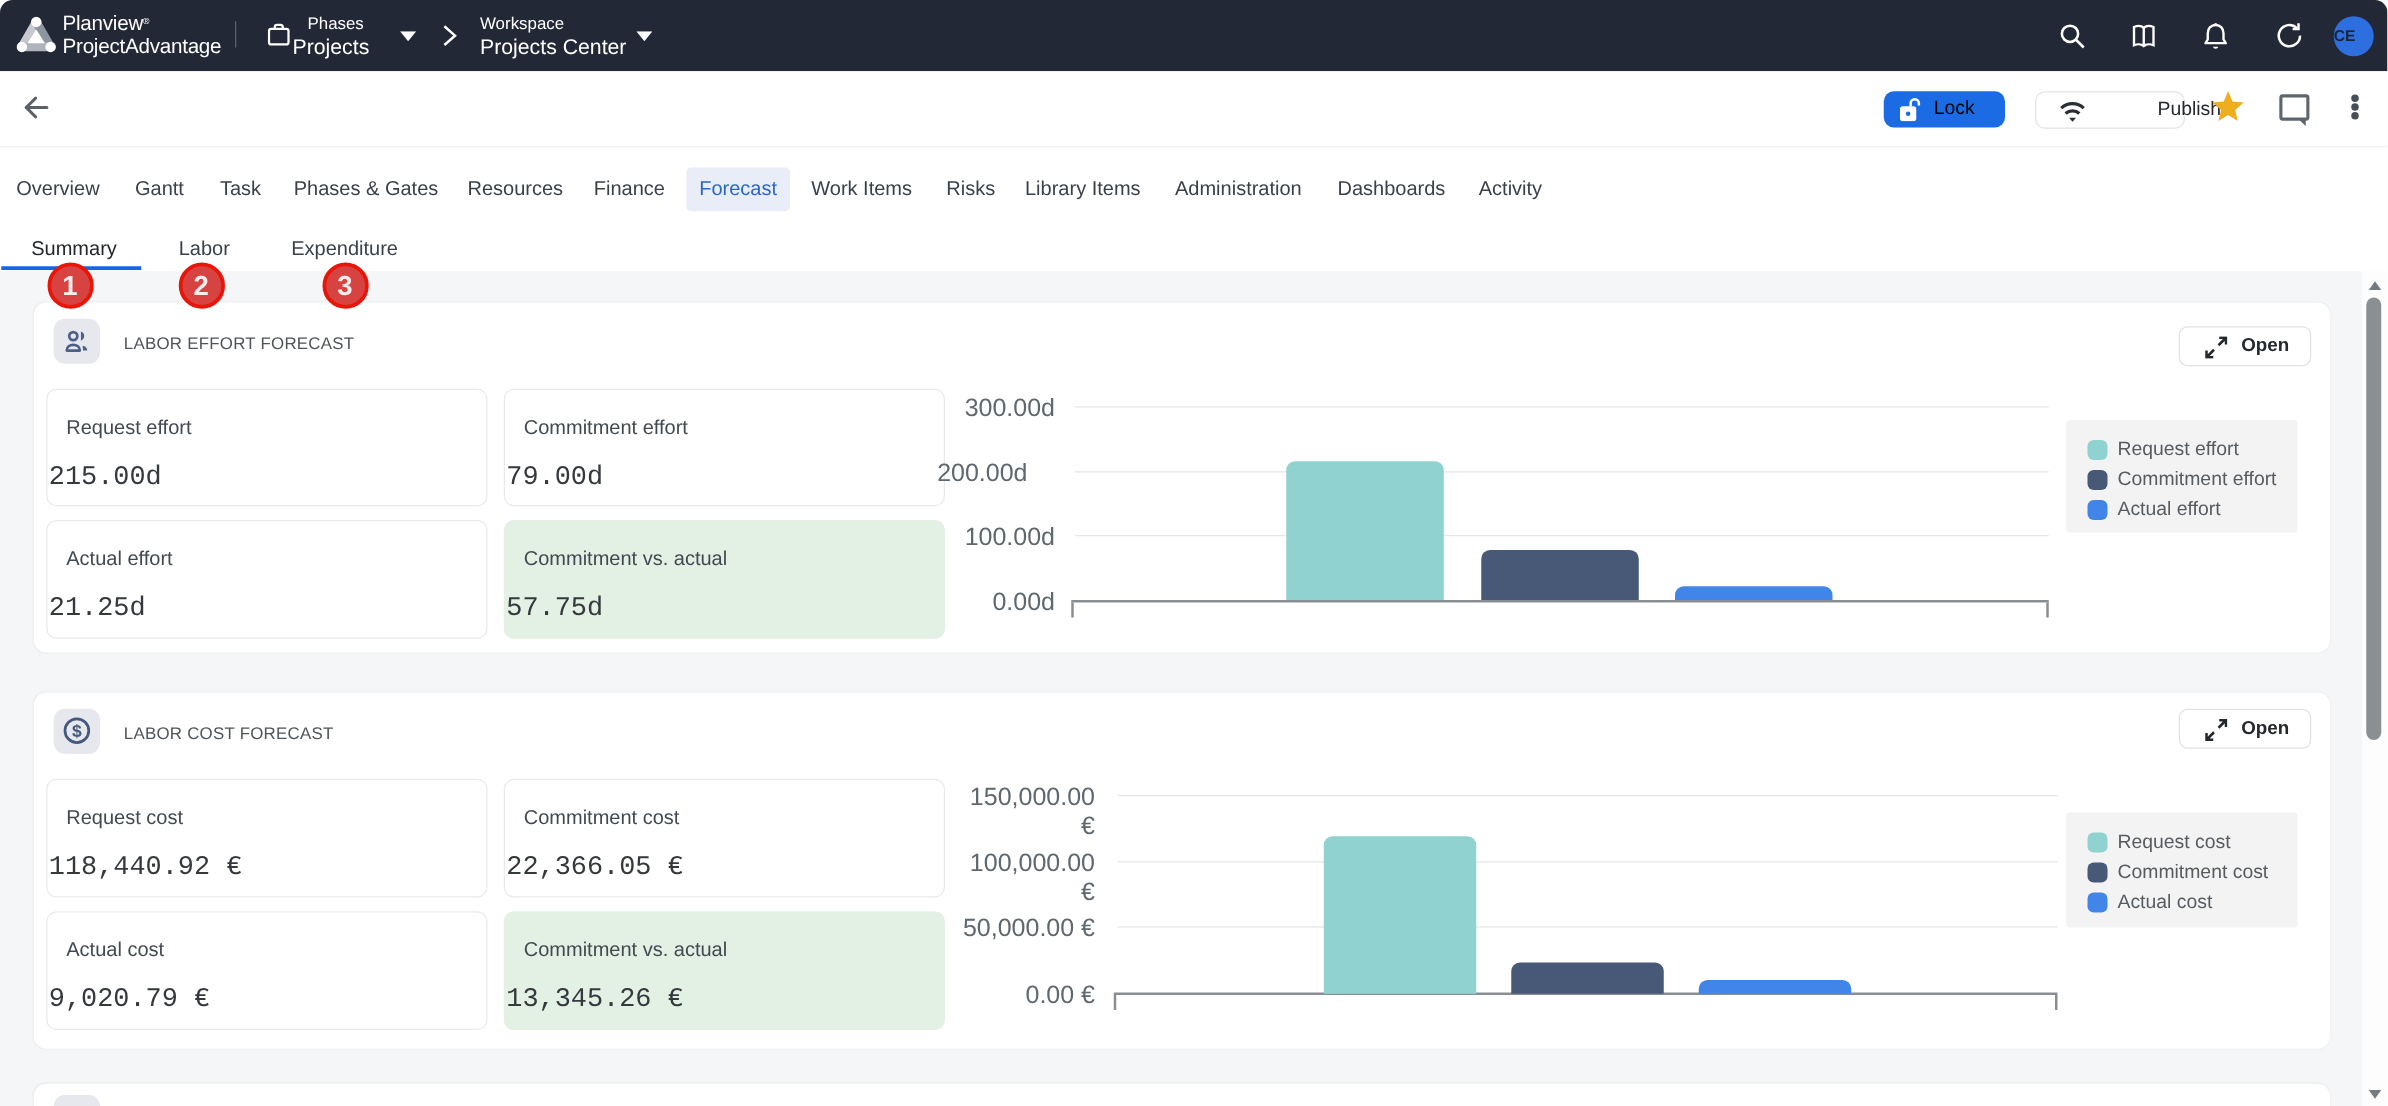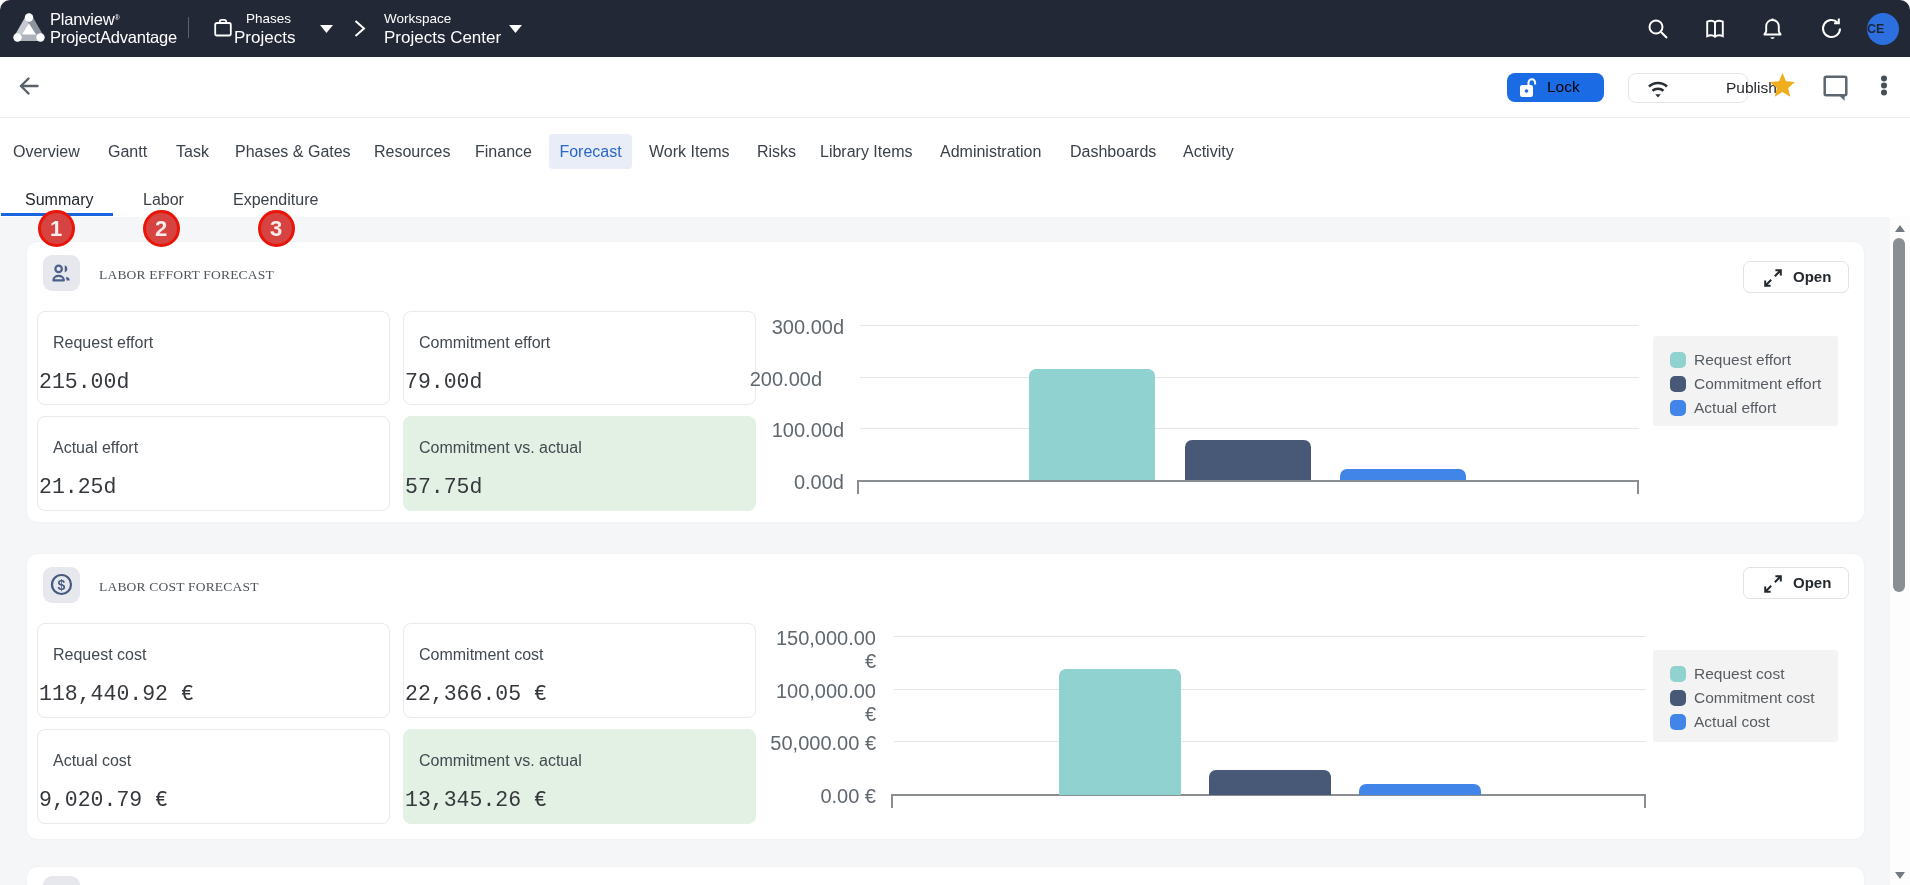--- a/index.html
+++ b/index.html
@@ -44,21 +44,21 @@
 .badge { position:absolute; width:37px; height:37px; border-radius:50%;
   background:#d64341; border:3px solid #e81508; color:#fbeded;
   text-align:center; font-size:22px; font-weight:bold; line-height:32px; }
 .card { position:absolute; left:27px; width:1837px; background:#fff; border-radius:10px;
   box-shadow:0 0 2px rgba(0,0,0,.06); }
 #card1 { top:25px; height:280px; }
 #card2 { top:337px; height:285px; }
 #card3 { top:650px; height:20px; border-radius:10px 10px 0 0; }
 .hicon { position:absolute; left:16px; top:13px; width:37px; height:36px;
   background:#e6e8ed; border-radius:9px; }
-.htitle { position:absolute; left:72px; top:25px; font-size:13.5px; color:#4e5459; letter-spacing:.2px;font-family:Liberation Serif, serif; }
+.htitle { position:absolute; left:72px; top:25px; font-size:13.5px; color:#4e5459; letter-spacing:.2px; }
 .openbtn { position:absolute; left:1716px; top:19px; width:106px; height:32px;
   border:1px solid #e0e2e5; border-radius:7px; background:#fff; }
 .openbtn span { position:absolute; left:49px; top:6px; font-size:15px; font-weight:bold; color:#24292e; }
 .metric { position:absolute; width:353px; height:94px; background:#fff;
   border:1px solid #e8eaeb; border-radius:8px; }
 .metric .lab { position:absolute; left:15px; top:22px; font-size:16px; color:#424950; }
 .metric .val { position:absolute; left:1px; top:58px; font-size:21.5px; color:#35393d;font-family:Liberation Mono, monospace; }
 .metric.green { background:#e3f0e4; border-color:#e3f0e4; }
 
 

